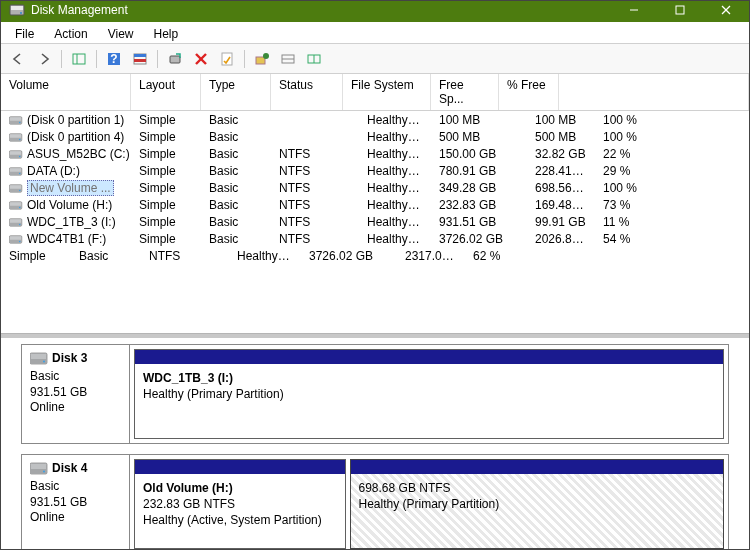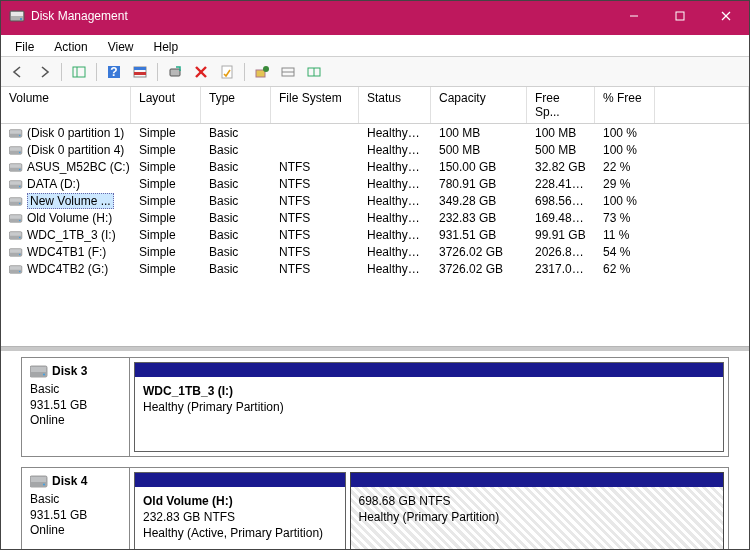--- a/index.html
+++ b/index.html
@@ -1,33 +1,33 @@
 <!DOCTYPE html>
 <html><head>
 <meta charset="utf-8">
 <style>
 * { box-sizing: border-box; margin: 0; padding: 0; font-family: "Segoe UI", Tahoma, sans-serif; font-size: 12px; }
 body { background: #fff; width: 750px; height: 550px; overflow: hidden; display: flex; flex-direction: column; border: 1px solid #444; }
-.titlebar { background: #be185d; height: 34px; display: flex; align-items: center; padding: 0 0 4px 8px; color: #fff; }
+.titlebar { background: #4d7c0f; height: 21px; display: flex; align-items: center; padding: 0 0 4px 8px; color: #fff; }
 .titlebar .app-icon { width: 16px; height: 16px; margin-right: 6px; }
 .titlebar .title { flex: 1; font-size: 12px; }
 .titlebar .win-btn { width: 46px; height: 30px; display: flex; align-items: center; justify-content: center; color: #fff; }
 .menubar { background: #fff; height: 22px; display: flex; align-items: flex-end; padding: 0 4px; border-bottom: 1px solid #d0d0d0; }
 .menubar .menu-item { padding: 2px 10px; font-size: 12px; cursor: default; }
 .toolbar { background: #f8f8f8; height: 30px; display: flex; align-items: center; padding: 0 6px; border-bottom: 1px solid #d0d0d0; gap: 4px; }
 .tool-btn { width: 22px; height: 22px; display: flex; align-items: center; justify-content: center; border: 1px solid transparent; }
 .tool-sep { width: 1px; height: 18px; background: #c8c8c8; margin: 0 2px; }
 .list-pane { flex: 0 0 auto; height: 260px; overflow-y: auto; border-bottom: 1px solid #b5b5b5; }
 .list-header { display: flex; background: #3b82f6; border-bottom: 1px solid #d0d0d0; position: sticky; top: 0; justify-content: space-between; }
 .col-h { padding: 4px 8px; font-size: 12px; border-right: 1px solid #e0e0e0; text-align: left; color: #000; background: #fff; position: relative; }
 .row { display: flex; align-items: center; height: 17px; }
 .row .cell { padding: 0 8px; font-size: 12px; white-space: nowrap; overflow: hidden; text-overflow: ellipsis; }
 .row .vol-cell { display: flex; align-items: center; gap: 4px; }
 .vol-icon { width: 14px; height: 10px; flex-shrink: 0; }
-.row.selected .name { background: #cce8ff; color: #000000; padding: 0 2px; border: 1px dotted #66a; text-align: center; }
+.row.selected .name { background: #cce8ff; color: #737373; padding: 0 2px; border: 1px dotted #66a; text-align: center; }
 
 .c0{width:130px}.c1{width:70px}.c2{width:70px}.c3{width:88px}.c4{width:72px}.c5{width:96px}.c6{width:68px}.c7{width:60px}.c8{flex:1}
 .graphic-pane { flex: 1; overflow-y: auto; background: #fff; padding: 6px 20px; }
 .disk-block { display: flex; border: 1px solid #888; margin-bottom: 10px; min-height: 100px; }
 .disk-label { width: 108px; padding: 6px 8px; border-right: 1px solid #888; background: #fff; }
 .disk-label .disk-name { font-weight: bold; font-size: 12px; margin-bottom: 4px; display: flex; align-items: center; gap: 4px; }
 .disk-label .disk-info { font-size: 12px; line-height: 1.3; }
 .disk-parts { flex: 1; display: flex; padding: 4px; gap: 4px; }
 .part-box { flex: 1; border: 1px solid #606060; display: flex; flex-direction: column; position: relative; }
 .part-box .stripe { height: 14px; background: #1a1a8f; }
@@ -143,23 +143,22 @@
         <line x1="7" y1="3" x2="7" y2="11" stroke="#3a6"></line>
       </svg>
     </div>
 </div>
 
 <div class="list-pane">
   <div class="list-header">
     <div class="col-h c0">Volume</div>
     <div class="col-h c1">Layout</div>
     <div class="col-h c2">Type</div>
+    <div class="col-h c4">Status</div>
     <div class="col-h c3">File System</div>
-    <div class="col-h c4">Status</div>
-    <div class="col-h c5">Capacity</div>
     <div class="col-h c6">Free Sp...</div>
     <div class="col-h c7">% Free</div>
     <div class="col-h c8"></div>
   </div>
   <div id="vol-rows">
       <div class="row">
         <div class="cell c0 vol-cell">
           <svg class="vol-icon" viewBox="0 0 16 12">
             <rect x="0" y="2" width="15" height="9" rx="1.5" fill="#c8cacc" stroke="#666" stroke-width="0.6"></rect>
             <rect x="0" y="7" width="15" height="4" rx="1" fill="#a9abad"></rect>
@@ -288,28 +287,20 @@
         </div>
         <div class="cell c1">Simple</div>
         <div class="cell c2">Basic</div>
         <div class="cell c3">NTFS</div>
         <div class="cell c4">Healthy (B...</div>
         <div class="cell c5">3726.02 GB</div>
         <div class="cell c6">2026.80...</div>
         <div class="cell c7">54 %</div>
       </div>
       <div class="row">
-        <div class="cell c0 vol-cell">
-          <svg class="vol-icon" viewBox="0 0 16 12">
-            <rect x="0" y="2" width="15" height="9" rx="1.5" fill="#c8cacc" stroke="#666" stroke-width="0.6"></rect>
-            <rect x="0" y="7" width="15" height="4" rx="1" fill="#a9abad"></rect>
-            <circle cx="12.5" cy="9" r="0.9" fill="#3aa0e8"></circle>
-          </svg>
-          <span class="name">WDC4TB2 (G:)</span>
-        </div>
         <div class="cell c1">Simple</div>
         <div class="cell c2">Basic</div>
         <div class="cell c3">NTFS</div>
         <div class="cell c4">Healthy (B...</div>
         <div class="cell c5">3726.02 GB</div>
         <div class="cell c6">2317.04...</div>
         <div class="cell c7">62 %</div>
       </div>
     </div>
 </div>
@@ -354,21 +345,21 @@
        <div class="disk-info">Basic</div>
        <div class="disk-info">931.51 GB</div>
        <div class="disk-info">Online</div>
      </div>
      <div class="disk-parts">
         <div class="part-box" style="flex:0.36">
        <div class="stripe"></div>
        <div class="body">
          <div class="pname">Old Volume  (H:)</div>
          <div>232.83 GB NTFS</div>
-         <div>Healthy (Active, Primary Partition)</div>
+         <div>Healthy (Active, System Partition)</div>
        </div>
      </div>
         <div class="part-box sel" style="flex:0.64">
        <div class="stripe"></div>
        <div class="body">
          <div>698.68 GB NTFS</div>
          <div>Healthy (Primary Partition)</div>
        </div>
      </div>
       </div>

